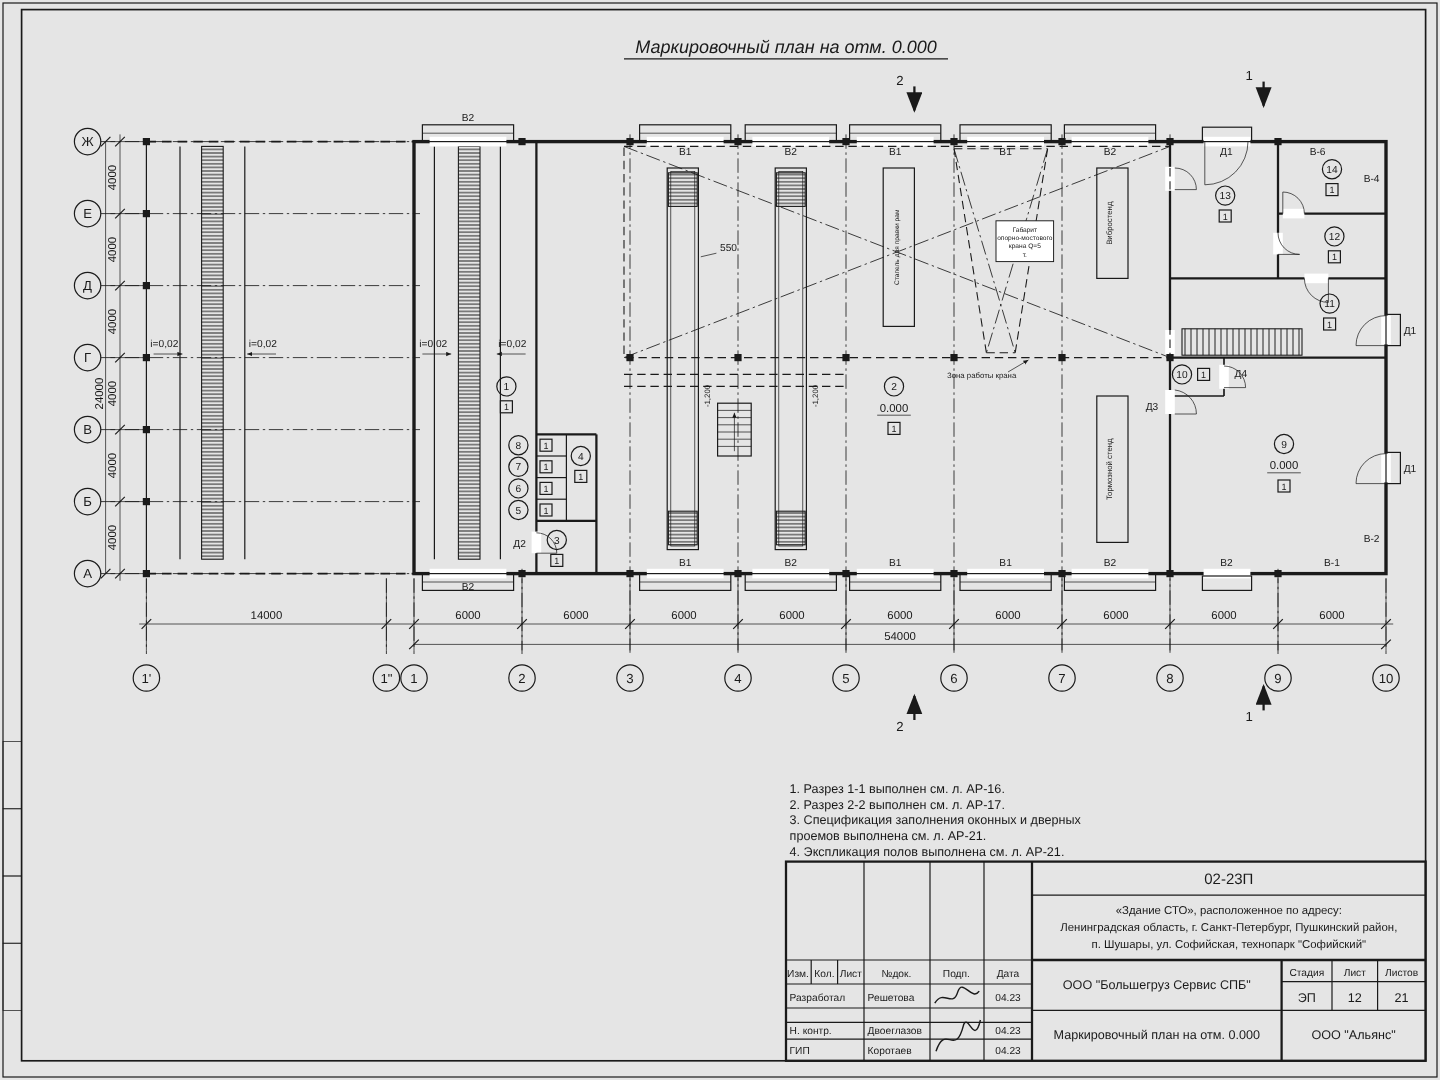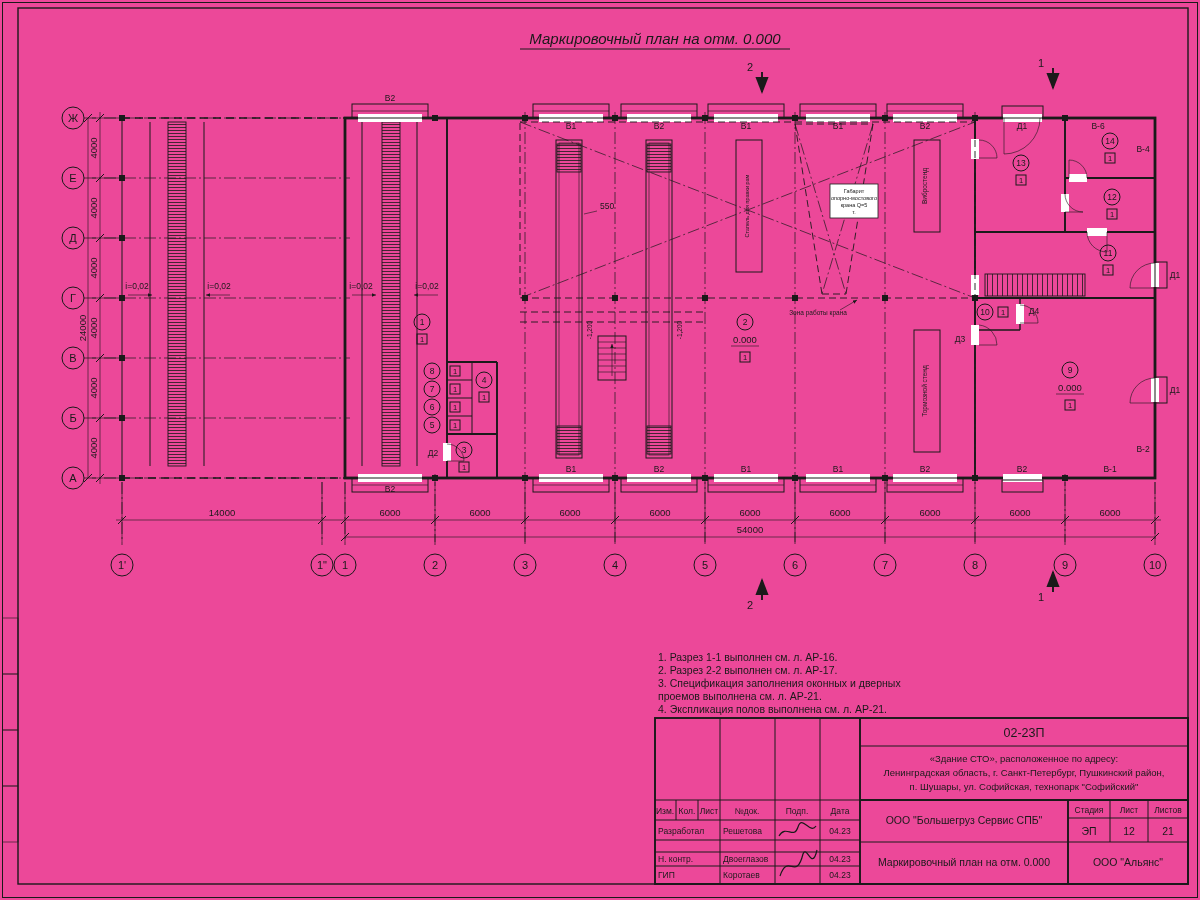--- a/index.html
+++ b/index.html
@@ -1,16 +1,16 @@
 <!DOCTYPE html>
 <html><head>
 <meta charset="utf-8">
 <style>
   html,body{margin:0;padding:0;background:#fff}
-  .stage{width:1200px;height:900px;position:relative;background:#ec4899}
+  .stage{width:1200px;height:900px;position:relative;background:#e5e5e5}
   svg{display:block}
   .w3{stroke:#1a1a1a;stroke-width:2.8;fill:none}
   .w2{stroke:#1a1a1a;stroke-width:1.9;fill:none}
   .w15{stroke:#1a1a1a;stroke-width:1.4;fill:none}
   .w1{stroke:#1a1a1a;stroke-width:1;fill:none}
   .th{stroke:#1a1a1a;stroke-width:0.6;fill:none}
   .dd{stroke:#1a1a1a;stroke-width:0.7;fill:none;stroke-dasharray:12,3,2,3}
   .da{stroke:#1a1a1a;stroke-width:0.9;fill:none;stroke-dasharray:7,4}
   .daw{stroke:#1a1a1a;stroke-width:1.5;fill:none;stroke-dasharray:8,5}
   .blk{fill:#1a1a1a;stroke:none}

